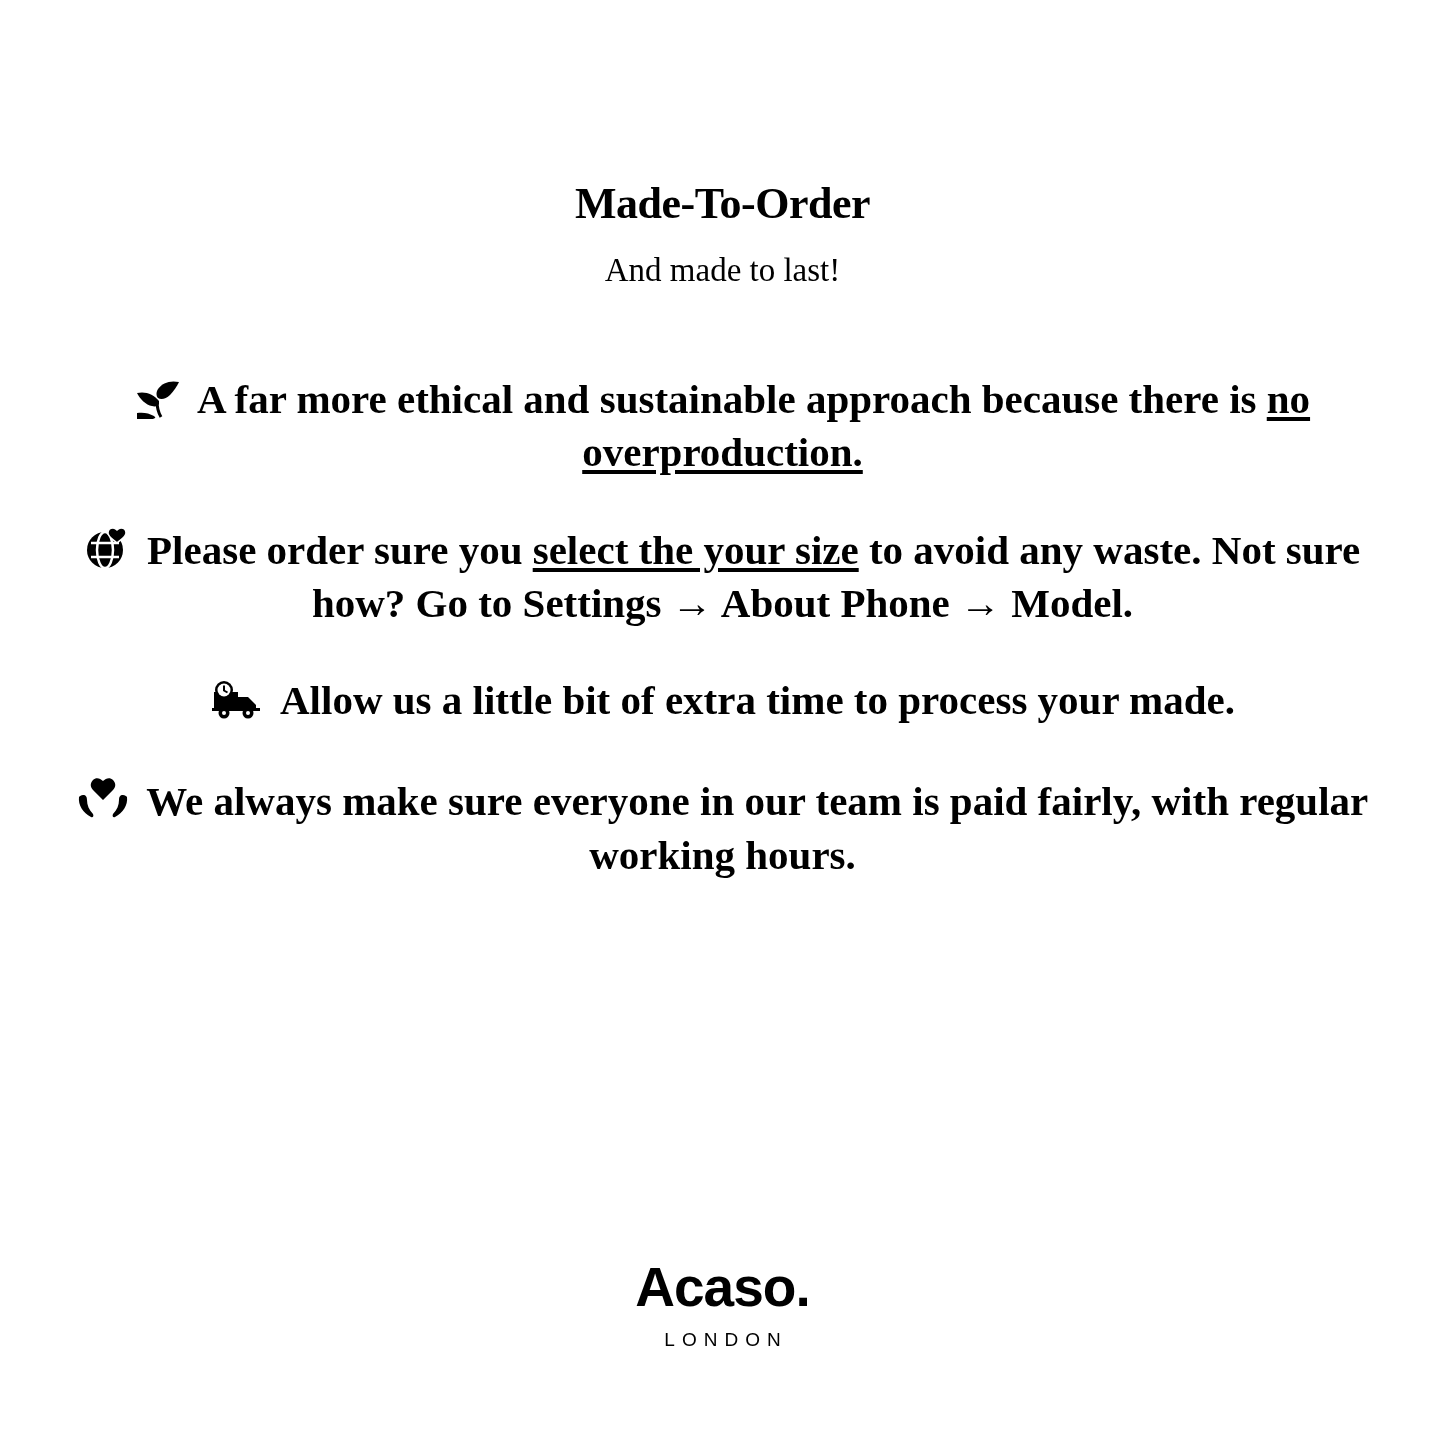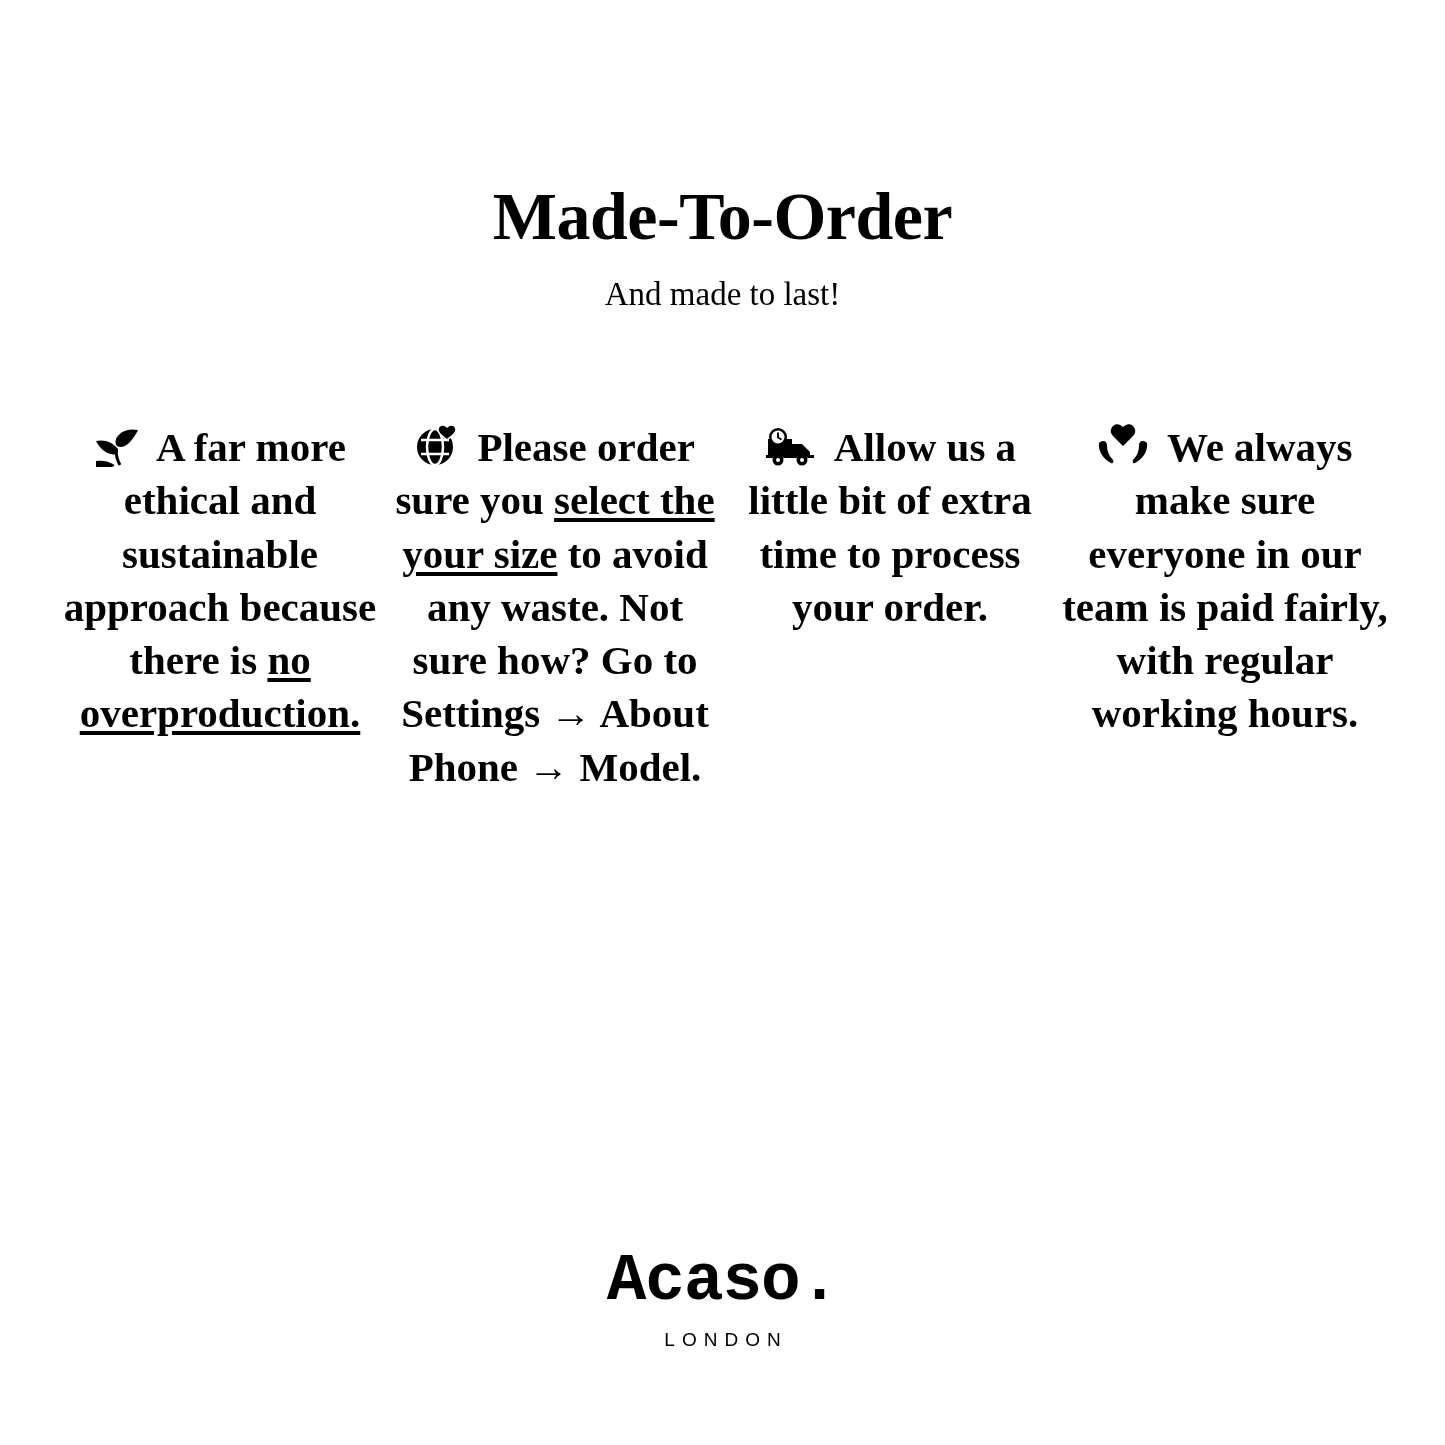--- a/index.html
+++ b/index.html
@@ -17,38 +17,39 @@
   .page {
     position: relative;
     width: 1445px;
     height: 1445px;
     box-sizing: border-box;
     display: flex;
     flex-direction: column;
     align-items: center;
   }
   .title {
-    font-size: 68px;
+    font-size: 44px;
     font-weight: bold;
     letter-spacing: -0.5px;
     margin-top: 182px;
     line-height: 1.0;
     text-align: left;
   }
   .subtitle {
     font-size: 33px;
     font-weight: normal;
     margin-top: 26px;
     text-align: right;
   }
   .bullets {
     width: 1340px;
-    margin-top: 108px;
+    margin-top: 84px;
     display: flex;
-    flex-direction: row;
+    flex-direction: column;
+    align-items: center;
   }
   .bullet {
     width: 100%;
     text-align: center;
     font-size: 41px;
     font-weight: bold;
     line-height: 1.30;
     margin-bottom: 36px;
   }
   .bullet.b1 { margin-bottom: 44px; }
@@ -66,22 +67,22 @@
   .footer {
     position: absolute;
     left: 0;
     right: 0;
     bottom: 94px;
     display: flex;
     flex-direction: column;
     align-items: center;
   }
   .brand {
-    font-family: Liberation Mono, monospace;
-    font-size: 66px;
+    font-family: Liberation Sans, sans-serif;
+    font-size: 55px;
     font-weight: bold;
     letter-spacing: -1px;
     line-height: 1;
   }
   .brand-sub {
     font-family: "Liberation Sans", sans-serif;
     font-size: 19px;
     letter-spacing: 7px;
     margin-top: 14px;
     padding-left: 7px;
@@ -129,21 +130,21 @@
           <rect x="2" y="28" width="48" height="3" fill="#000"></rect>
           <circle cx="14" cy="33" r="5.5" fill="#000"></circle>
           <circle cx="14" cy="33" r="2" fill="#fff"></circle>
           <circle cx="38" cy="33" r="5.5" fill="#000"></circle>
           <circle cx="38" cy="33" r="2" fill="#fff"></circle>
           <circle cx="14" cy="10" r="9" fill="#000"></circle>
           <circle cx="14" cy="10" r="6.5" fill="#fff"></circle>
           <path d="M14 5.5v5l3.5 2" stroke="#000" stroke-width="2" fill="none"></path>
         </svg>
       </span>
-      <span>Allow us a little bit of extra time to process your order.</span><span class="u"></span><span></span>
+      <span>Allow us a little bit of extra time to process your made.</span><span class="u"></span><span></span>
     </div>
 
 
     <div class="bullet b5">
       <span class="ico">
         <svg width="52" height="44" viewBox="0 0 52 44">
           <path d="M26 4c-3 -3 -7 -4 -10 -1c-3 3 -3 7 0 10l10 10l10 -10c3 -3 3 -7 0 -10c-3 -3 -7 -2 -10 1z" fill="#000"></path>
           <path d="M2 20c-1 8 4 16 12 20c2 1 3 -1 2 -3c-4 -4 -6 -9 -6 -14c0 -3 -1 -5 -4 -5c-2 0 -3 1 -4 2z" fill="#000"></path>
           <path d="M50 20c1 8 -4 16 -12 20c-2 1 -3 -1 -2 -3c4 -4 6 -9 6 -14c0 -3 1 -5 4 -5c2 0 3 1 4 2z" fill="#000"></path>
         </svg>

